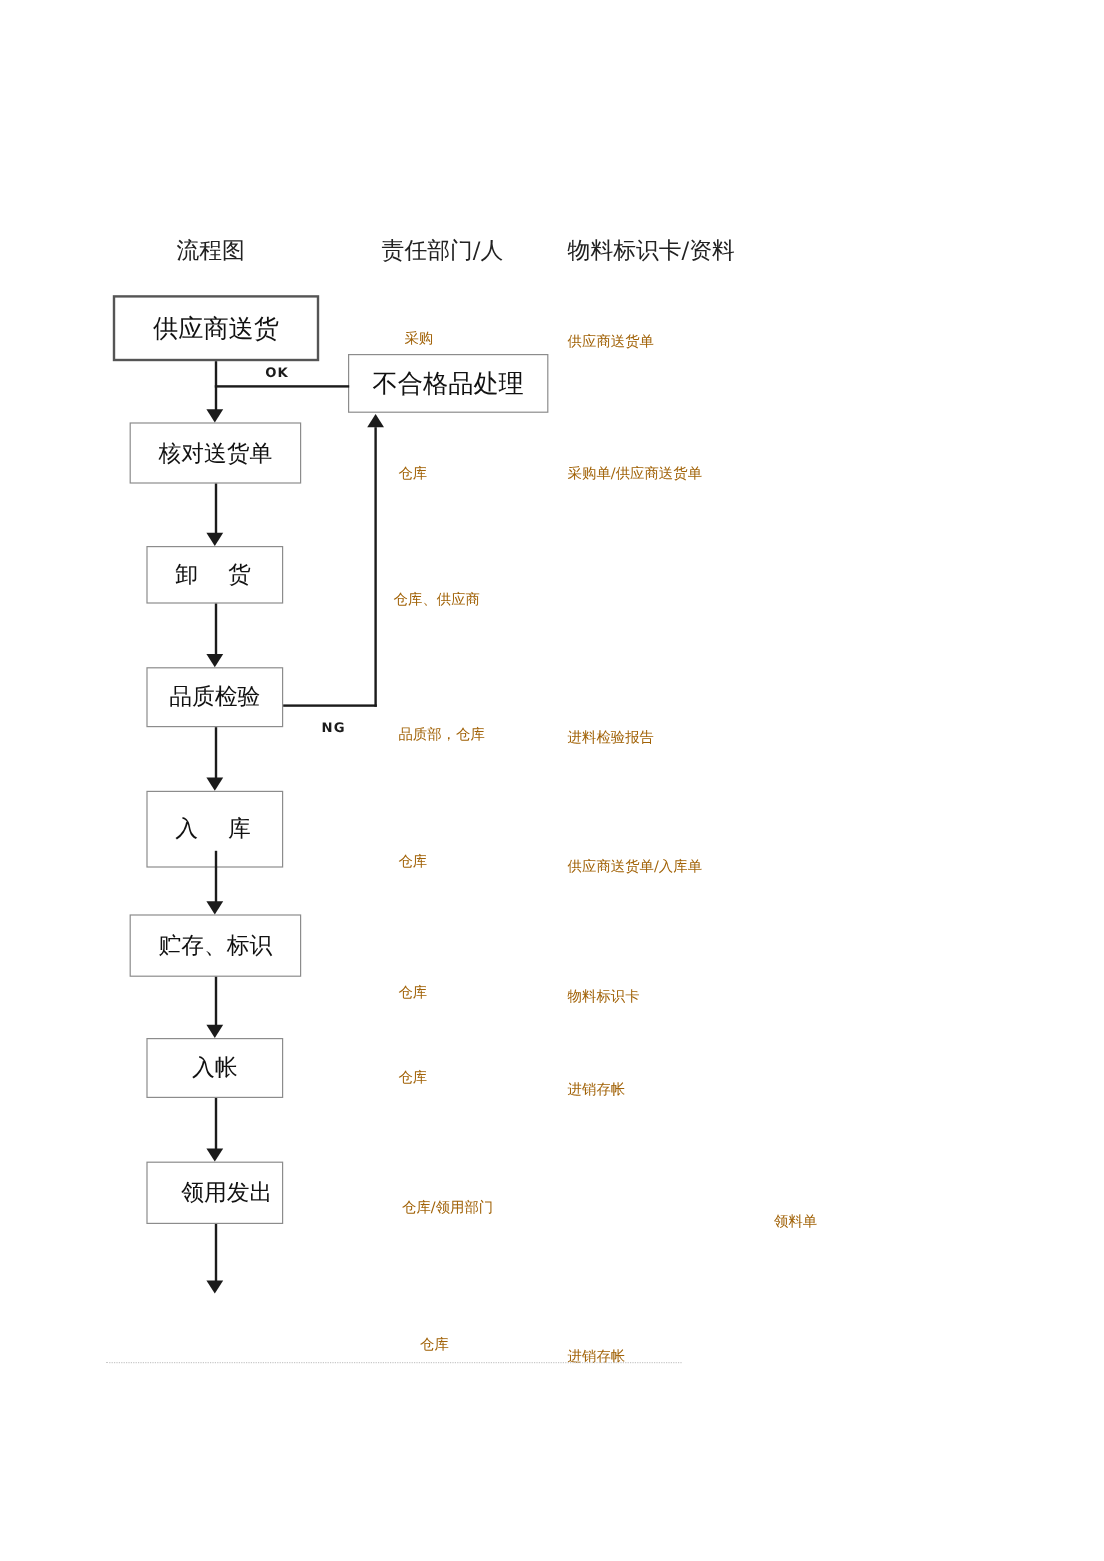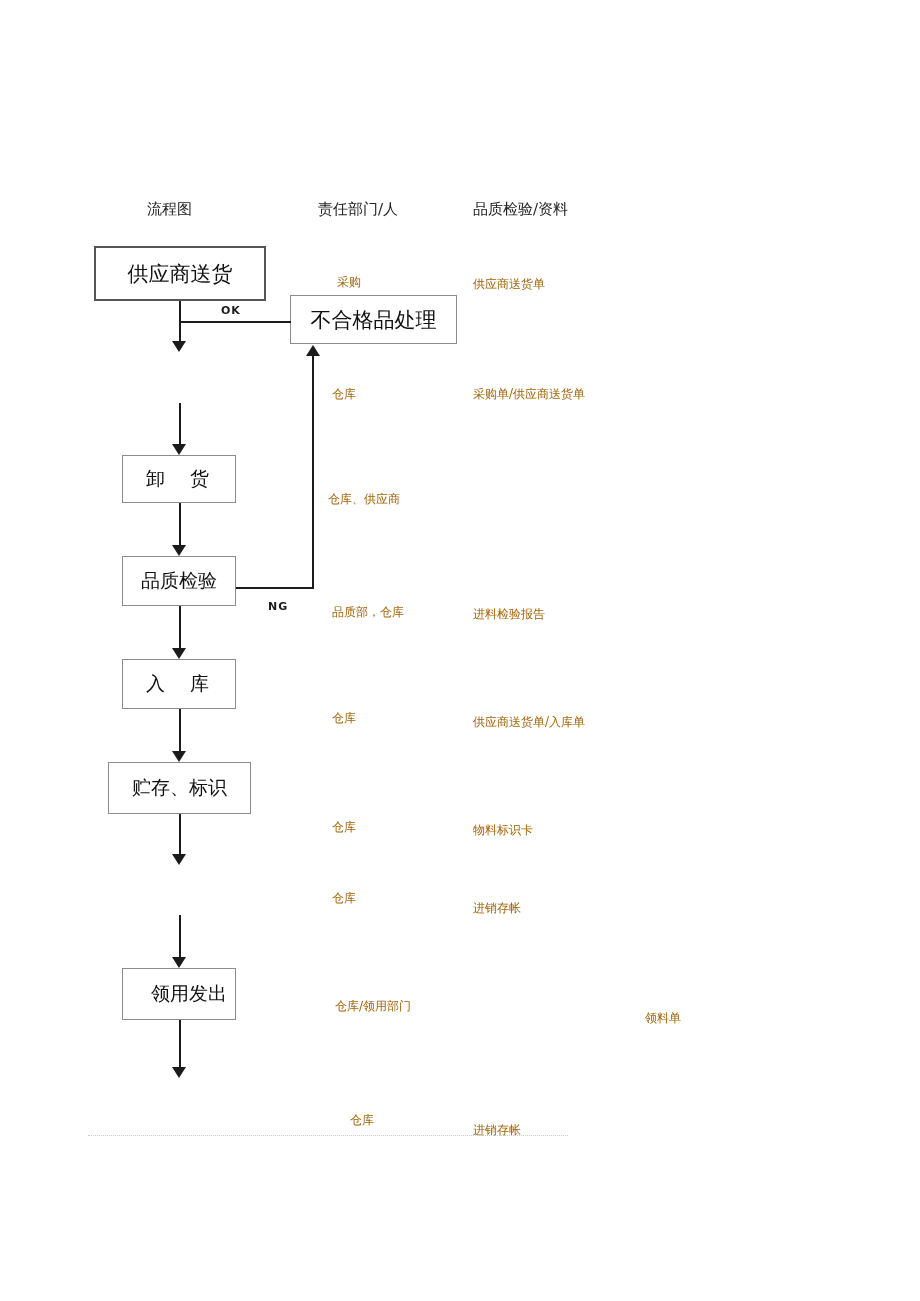--- a/index.html
+++ b/index.html
@@ -15,21 +15,21 @@
   #page {
     position: relative;
     width: 920px;
     height: 1301px;
     background: #ffffff;
     overflow: hidden;
   }
   
   .col-header {
     position: absolute;
-    font-size: 15px;
+    font-size: 19px;
     line-height: 22px;
     color: #222;
     white-space: nowrap;
     font-family: "DejaVu Serif", "Liberation Serif", serif;
     text-align: center;
   }
   
   .node {
     position: absolute;
     box-sizing: border-box;
@@ -104,35 +104,37 @@
     border-top: 1px dotted #c9c9c9;
   }
 </style>
 </head>
 <body>
 
 <div id="page">
 
   <div class="col-header" style="left:147px; top:198px;">流程图</div>
   <div class="col-header" style="left:318px; top:198px;">责任部门/人</div>
-  <div class="col-header" style="left:473px; top:198px;">品质检验/资料</div>
+  <div class="col-header" style="left:473px; top:198px;">物料标识卡/资料</div>
 
   <div class="node strong" style="left:94px; top:246px; width:172px; height:55px; font-size:21px;">供应商送货</div>
 
   <div class="node" style="left:290px; top:295px; width:167px; height:49px; font-size:21px;">不合格品处理</div>
 
+  <div class="node" style="left:108px; top:352px; width:143px; height:51px; font-size:19px;">核对送货单</div>
 
   <div class="node" style="left:122px; top:556px; width:114px; height:50px; font-size:19px;">品质检验</div>
 
   <div class="node" style="left:122px; top:455px; width:114px; height:48px; font-size:19px; letter-spacing:3px;">卸　货</div>
 
-  <div class="node" style="left:122px; top:659px; width:114px; height:50px; font-size:19px; letter-spacing:3px;">入　库</div>
+  <div class="node" style="left:122px; top:659px; width:114px; height:64px; font-size:19px; letter-spacing:3px;">入　库</div>
 
   <div class="node" style="left:108px; top:762px; width:143px; height:52px; font-size:19px;">贮存、标识</div>
 
+  <div class="node" style="left:122px; top:865px; width:114px; height:50px; font-size:19px;">入帐</div>
 
   <div class="node" style="left:122px; top:968px; width:114px; height:52px; font-size:19px;padding-left:20px;">领用发出</div>
 
 
   <div class="vline" style="left:179px; top:301px; height:43px;"></div>
   <div class="arrow-down" style="left:172px; top:341px;"></div>
 
   <div class="hline" style="left:179px; top:321px; width:112px;"></div>
   <div class="edge-label" style="left:221px; top:304px;">OK</div>
 

